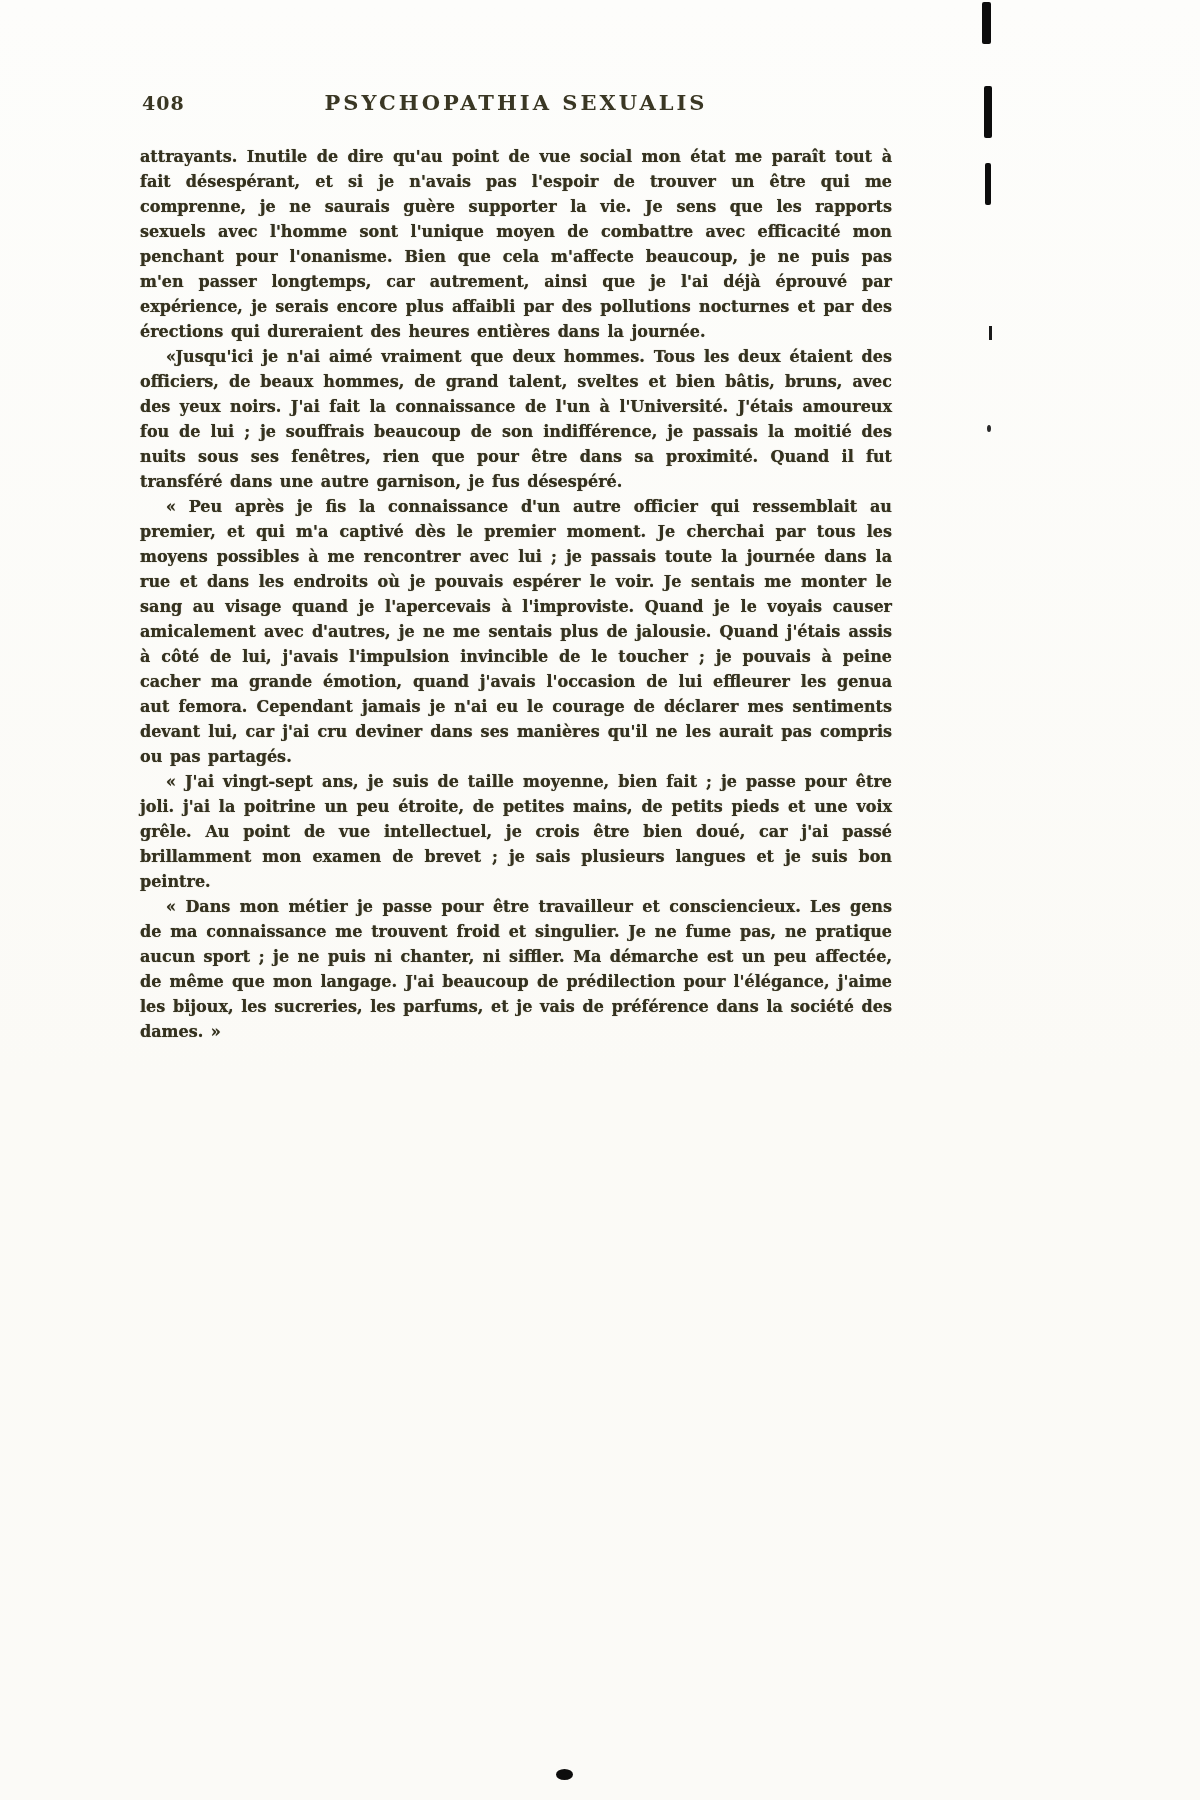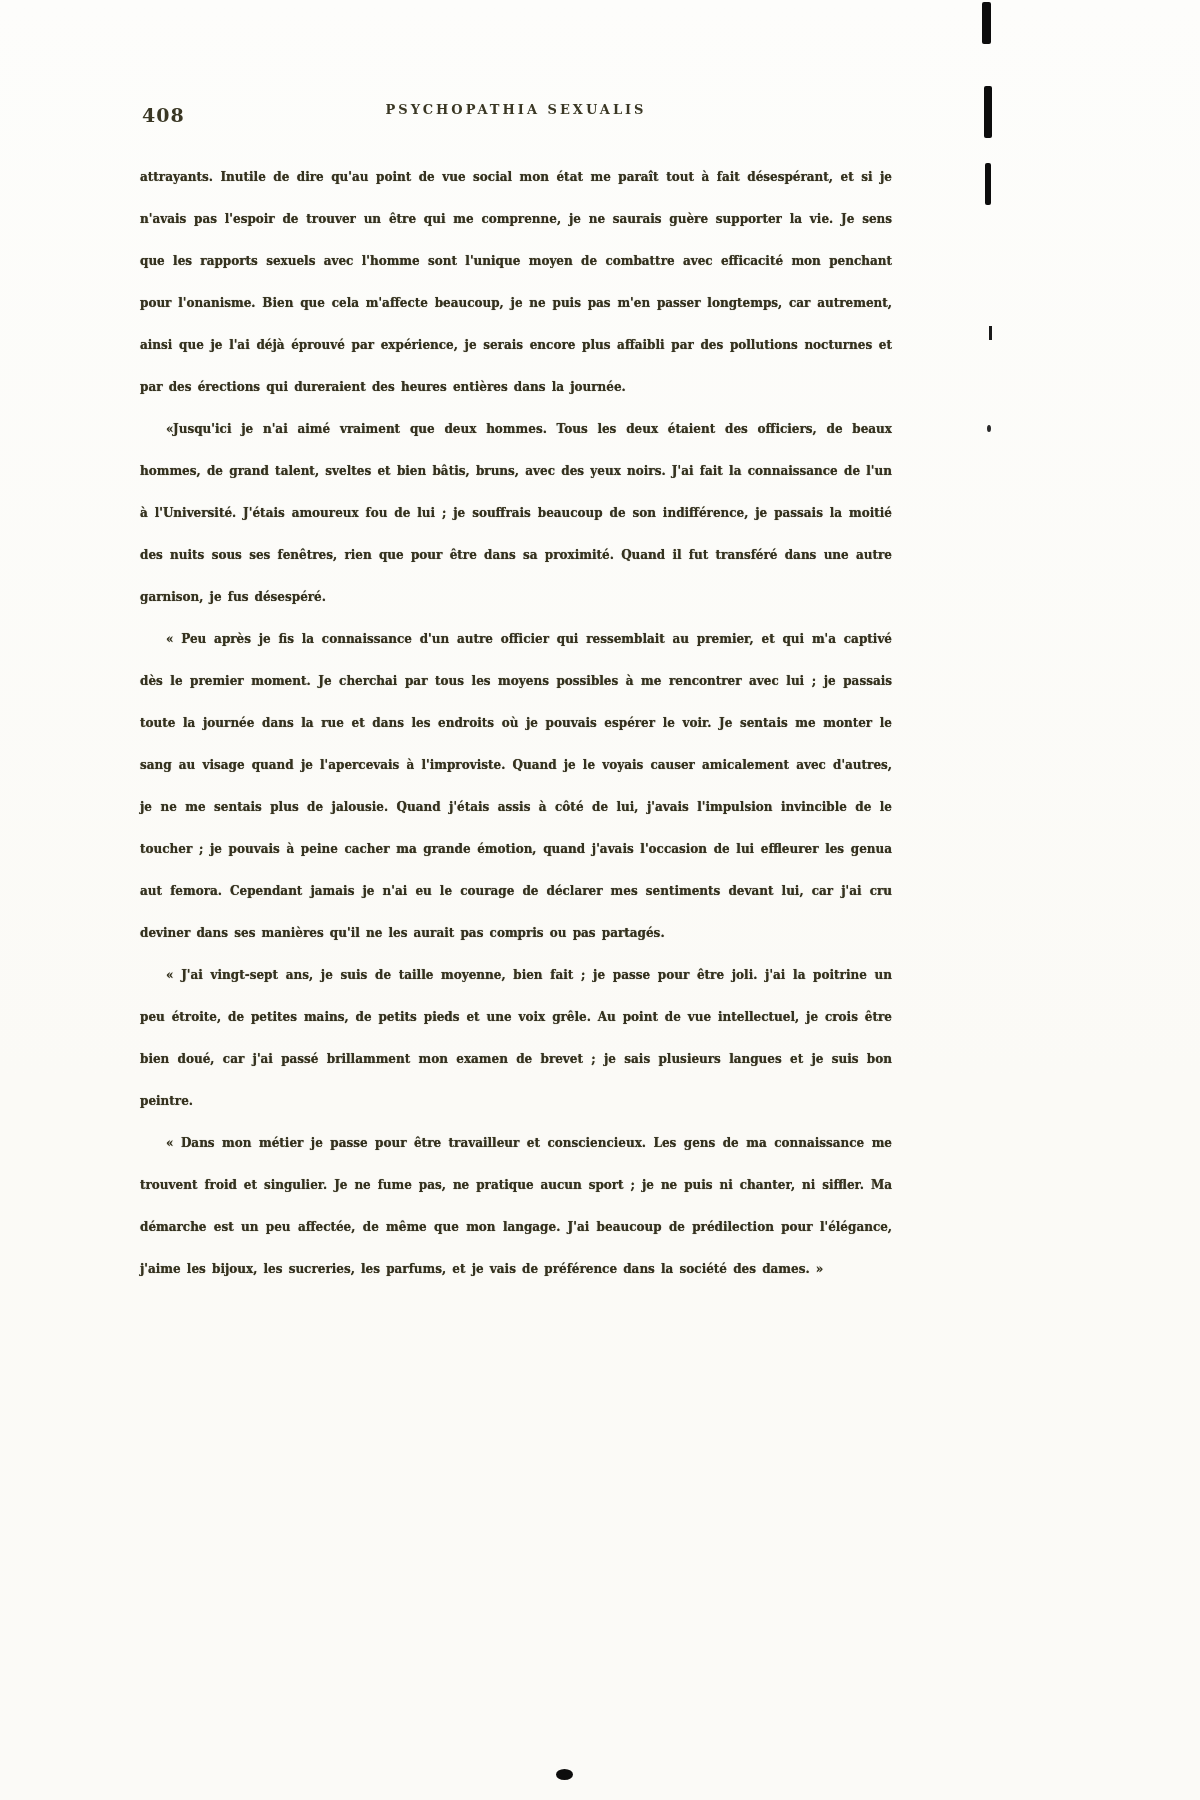--- a/index.html
+++ b/index.html
@@ -17,21 +17,21 @@
   .page {
     position: absolute;
     left: 0; top: 0;
     width: 1200px;
     height: 1800px;
     background: linear-gradient(180deg, #fdfdfb 0%, #fbfaf6 60%, #fbfaf7 100%);
   }
   .text-block {
     position: absolute;
     left: 140px;
-    top: 100px;
+    top: 88px;
     width: 752px;
     color: #34311f;
   }
   .running-head {
     position: relative;
     height: 32px;
     margin-bottom: 24px;
   }
   .pageno {
     position: absolute;
@@ -41,29 +41,29 @@
     font-weight: 700;
     letter-spacing: 1px;
     color: #3a3724;
   }
   .running-title {
     position: absolute;
     left: 0;
     right: 0;
     top: 2px;
     text-align: center;
-    font-size: 13px;
+    font-size: 21px;
     font-weight: 700;
     letter-spacing: 3px;
     color: #3a3724;
   }
   .body-text p {
     margin: 0;
-    font-size: 12px;
-    line-height: 42px;
+    font-size: 16px;
+    line-height: 25px;
     font-weight: 700;
     text-align: justify;
     text-indent: 26px;
     color: #35321f;
     text-shadow: 0 0 0.7px rgba(53,50,31,0.85);
     word-spacing: 2px;
   }
   .body-text p.noindent {
     text-indent: 0;
   }

